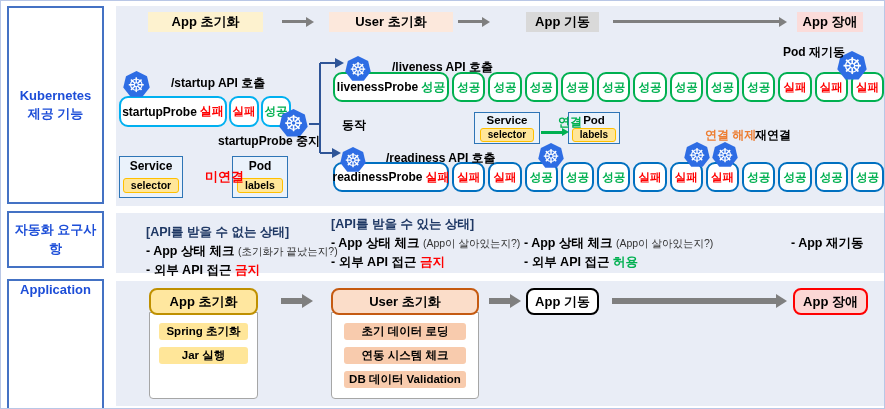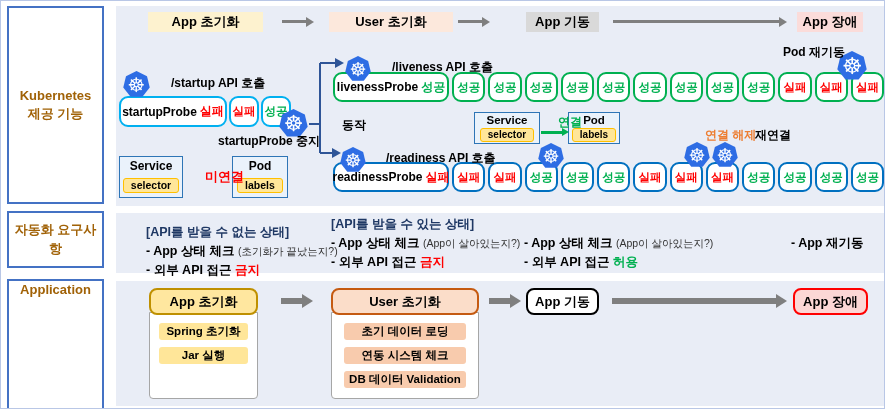--- a/index.html
+++ b/index.html
@@ -1,19 +1,19 @@
 <!DOCTYPE html>
 <html><head>
 <meta charset="utf-8">
 <style>
   html,body{margin:0;padding:0;background:#fff;}
   .canvas{position:relative;width:885px;height:409px;background:#fff;border:1px solid #b9c7e6;box-sizing:border-box;font-family:"Liberation Sans","DejaVu Sans",sans-serif;overflow:hidden;}
 
   
-  .side-box{position:absolute;background:#fff;border:2px solid #4472c4;box-sizing:border-box;display:flex;flex-direction:column;align-items:center;justify-content:center;font-weight:bold;font-size:13px;color:#a16207;text-align:center;line-height:1.4;}
+  .side-box{position:absolute;background:#fff;border:2px solid #4472c4;box-sizing:border-box;display:flex;flex-direction:column;align-items:center;justify-content:center;font-weight:bold;font-size:13px;color:#1d4ed8;text-align:center;line-height:1.4;}
   #sb1{left:6px;top:5px;width:97px;height:198px;}
   #sb2{left:6px;top:210px;width:97px;height:57px;}
   #sb3{left:6px;top:278px;width:97px;height:163px;justify-content:space-between;}
 
   
   .panel{position:absolute;left:115px;width:768px;background:#e9edf6;}
   #p1{top:5px;height:200px;}
   #p2{top:212px;height:60px;}
   #p3{top:280px;height:125px;}
 

